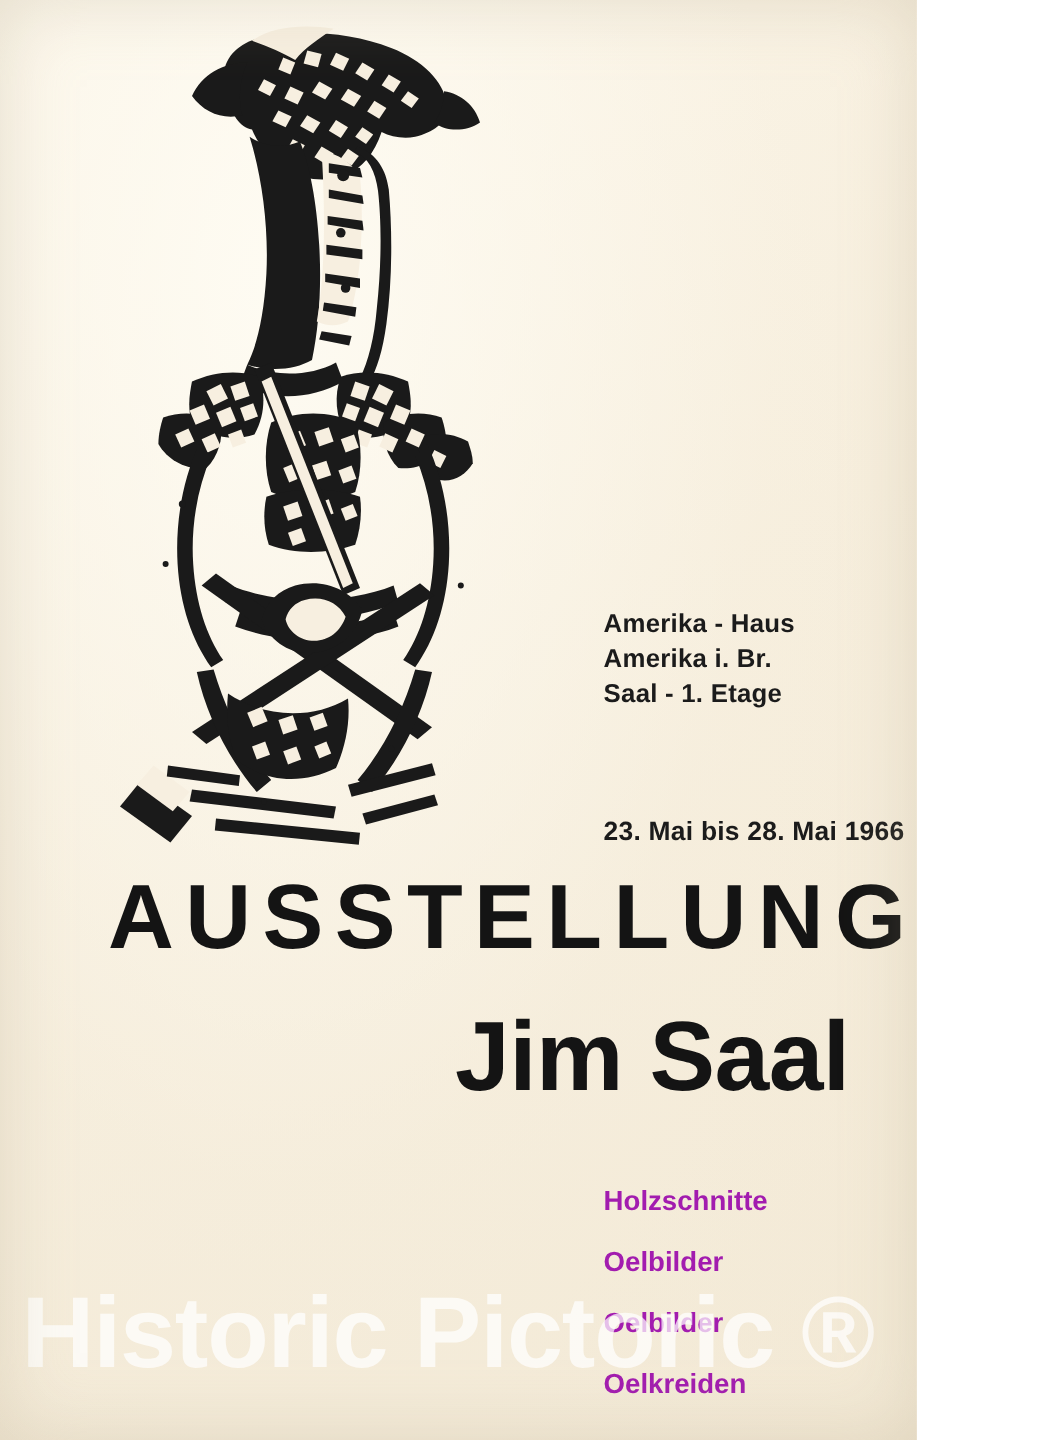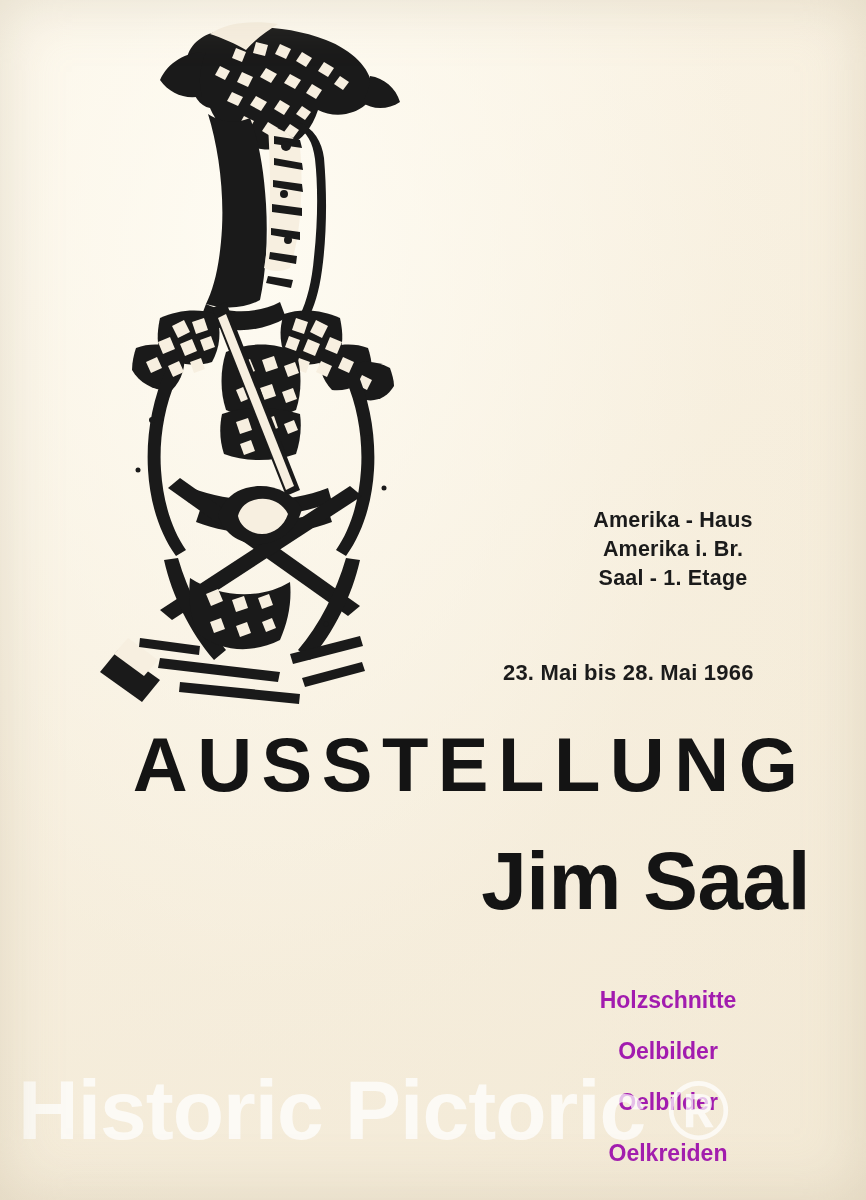--- a/index.html
+++ b/index.html
@@ -9,25 +9,24 @@
   }
   body {
     width: 866px;
     height: 1200px;
     overflow: hidden;
     font-family: "Liberation Sans", sans-serif;
   }
 
   .poster {
     position: relative;
-    width: 866px;
+    width: 764px;
     height: 1200px;
     background: #f7efe0;
     overflow: hidden;
-    text-align: center;
   }
 
   
   .paper-tint {
     position: absolute;
     inset: 0;
     background:
       radial-gradient(ellipse at 30% 20%, rgba(255,253,245,0.85) 0%, rgba(250,243,228,0.2) 55%, rgba(243,232,210,0.35) 100%),
       linear-gradient(160deg, #fbf5e8 0%, #f6eedd 45%, #f2e9d6 100%);
     pointer-events: none;
@@ -58,21 +57,21 @@
   .venue .line {
     font-size: 21.5px;
     font-weight: bold;
     letter-spacing: 0.2px;
     line-height: 29px;
     white-space: nowrap;
   }
   .dates {
     position: absolute;
     left: 503px;
-    top: 660px;
+    top: 680px;
     font-size: 22px;
     font-weight: bold;
     color: #1b1b1b;
     white-space: nowrap;
     letter-spacing: 0.2px;
   }
 
   
   .headline {
     position: absolute;

